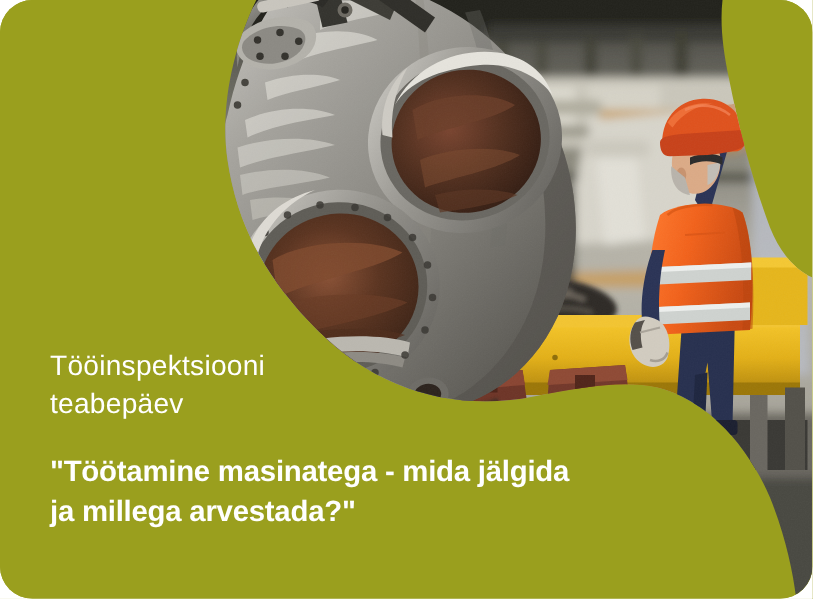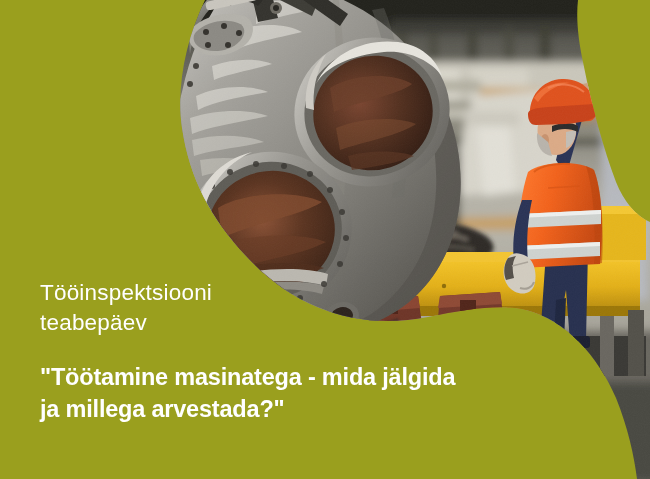--- a/index.html
+++ b/index.html
@@ -8,20 +8,21 @@
     padding: 0;
     background: #ffffff;
   }
   #poster {
     position: relative;
     width: 650px;
     height: 479px;
     overflow: hidden;
     font-family: "Liberation Sans", sans-serif;
     background: #9a9f1e;
+    border-radius: 26px;
   }
   .bg-fill {
     position: absolute;
     inset: 0;
     background: #9a9f1e;
   }
   .photo-layer {
     position: absolute;
     inset: 0;
     width: 650px;

